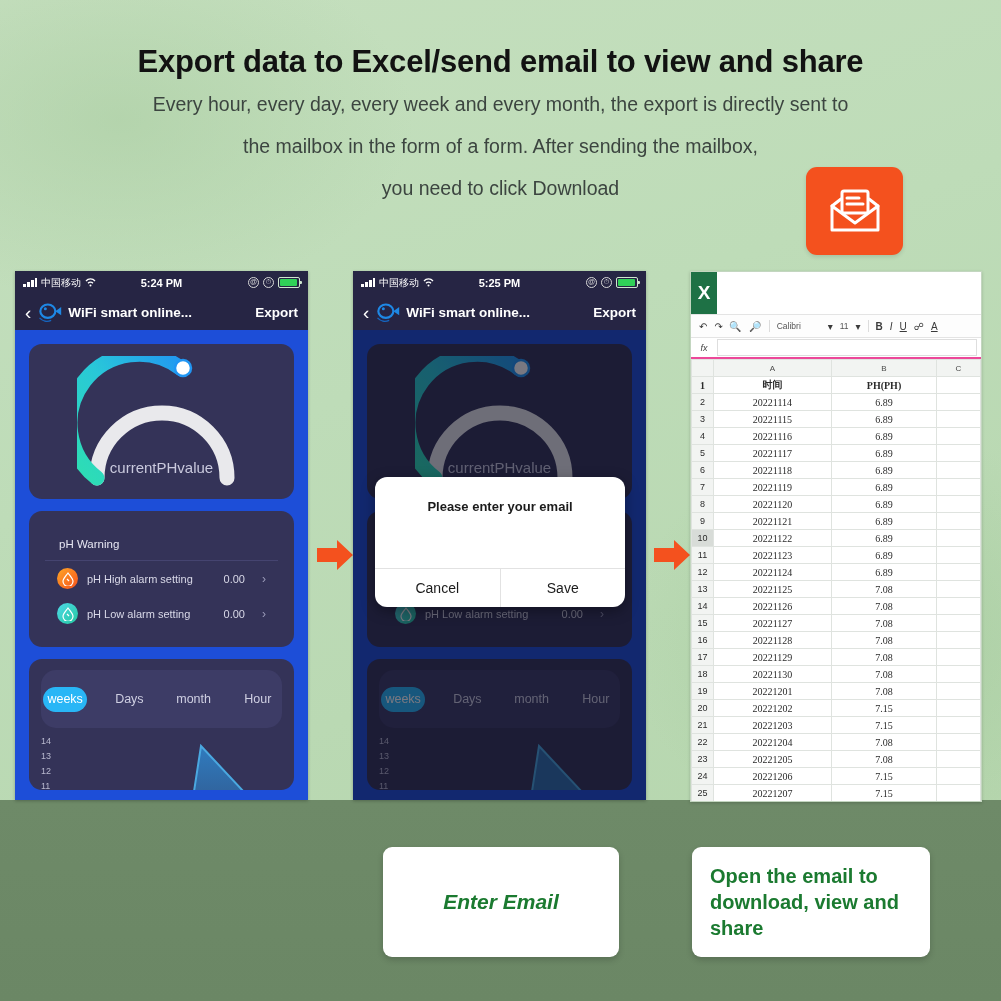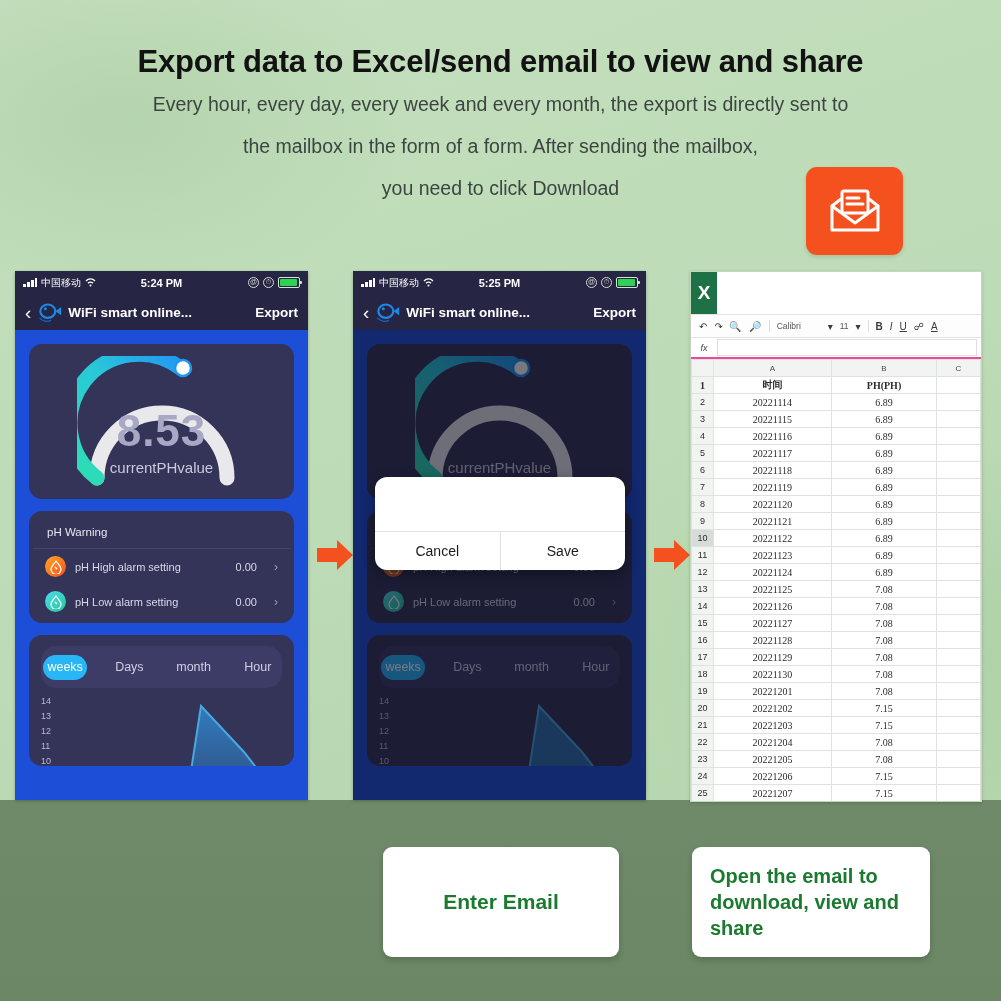--- a/index.html
+++ b/index.html
@@ -88,34 +88,34 @@
   .gauge-wrap{position:absolute;left:50%;top:12px;transform:translateX(-50%);}
   .gauge-val{
     position:absolute;left:0;right:0;top:62px;text-align:center;
     font-size:44px;font-weight:bold;color:#a8a7c4;letter-spacing:1px;
   }
   .gauge-lbl{
     position:absolute;left:0;right:0;top:115px;text-align:center;
     font-size:15px;color:#c9c9dd;
   }
 
-  .warn-card{padding:4px;}
+  .warn-card{padding:16px;}
   .warn-title{font-size:11.5px;color:#e6e6f2;padding:11px 14px 10px;border-bottom:1px solid #454470;}
   .warn-row{display:flex;align-items:center;padding:7px 12px;gap:9px;}
   .warn-ico{width:21px;height:21px;border-radius:50%;flex:none;display:flex;align-items:center;justify-content:center;}
   .ico-hi{background:linear-gradient(135deg,#ffa726,#f4511e);}
   .ico-lo{background:linear-gradient(135deg,#4fd9e8,#23c8a0);}
   .warn-lbl{font-size:11px;color:#d9d9e8;}
   .warn-val{margin-left:auto;font-size:11px;color:#d9d9e8;}
   .warn-chev{font-size:12px;color:#9a9ab8;padding-left:8px;}
 
   .chart-card{padding:11px 0 0;height:120px;overflow:hidden;}
   .segs{
     margin:0 12px;background:#3d3c66;border-radius:15px;height:34px;
-    display:flex;align-items:center;padding:4px 2px;gap:20px;
+    display:flex;align-items:center;padding:12px 2px;gap:20px;
   }
   .seg{flex:1;text-align:center;font-size:12.5px;color:#cfcfe2;line-height:25px;}
   .seg.active{background:#29b6f6;color:#fff;border-radius:14px;height:25px;font-weight:normal;}
   .chart-area{position:relative;height:82px;margin-top:6px;}
   .yaxis{position:absolute;left:12px;top:0;width:20px;font-size:9px;color:#b9b9cf;}
   .yaxis div{height:15px;line-height:15px;}
 
   
   .dim{position:absolute;left:0;top:59px;right:0;bottom:0;background:rgba(10,10,25,.55);}
   .modal{
@@ -167,21 +167,21 @@
 
   
   .cap{
     position:absolute;background:#fff;border-radius:9px;
     box-shadow:0 3px 6px rgba(0,0,0,.18);
     color:#1b7a30;font-weight:bold;
   }
   #cap1{left:47px;top:847px;width:238px;height:110px;
         display:flex;align-items:center;justify-content:center;font-size:21px;}
   #cap2{left:383px;top:847px;width:236px;height:110px;
-        display:flex;align-items:center;justify-content:center;font-size:21px;}
+        display:flex;align-items:center;justify-content:center;font-size:21px;font-style:italic;}
   #cap3{left:692px;top:847px;width:238px;height:110px;
         display:flex;align-items:center;padding:0 18px;font-size:20px;line-height:1.3;box-sizing:border-box;}
 </style>
 </head>
 <body>
 
 <div class="page">
 
   <div class="bg-top"></div>
   <div class="bg-bottom"></div>
@@ -242,21 +242,20 @@
               <stop offset="0%" stop-color="#2ee0b0"></stop>
               <stop offset="55%" stop-color="#29c8d8"></stop>
               <stop offset="100%" stop-color="#2196f3"></stop>
             </linearGradient>
           </defs>
           <path d="M20 122 A65 65 0 1 1 150 122" fill="none" stroke="#e9e9ec" stroke-width="15" stroke-linecap="round"></path>
           <path d="M20 122 A65 65 0 0 1 104 12.5" fill="none" stroke="url(#g1)" stroke-width="15" stroke-linecap="round"></path>
           <circle cx="106" cy="12" r="8" fill="#fff" stroke="#2196f3" stroke-width="2.5"></circle>
         </svg>
       </div>
-      <div class="gauge-val">8.53</div>
       <div class="gauge-lbl">currentPHvalue</div>
     </div>
 
     <div class="card warn-card">
       <div class="warn-title">pH Warning</div>
       <div class="warn-row">
         <span class="warn-ico ico-hi">
           <svg width="12" height="14" viewBox="0 0 12 14">
               <path d="M6 1 C9 5 11 7 11 9.3 A5 5 0 0 1 1 9.3 C1 7 3 5 6 1 Z" fill="none" stroke="#fff" stroke-width="1.2"></path>
               <path d="M5 7 L7 9" stroke="#fff" stroke-width="1.2"></path>
@@ -404,20 +403,21 @@
         </div>
         <svg width="293" height="90" viewBox="0 0 293 90" style="position:absolute;left:0;top:0;">
           <path d="M160 90 L172 12 L215 58 L240 90 Z" fill="#2f7fc4" fill-opacity="0.8"></path>
           <path d="M160 90 L172 12 L215 58 L240 90" fill="none" stroke="#4aa8e0" stroke-width="2"></path>
         </svg>
       </div>
     </div>
 
     <div class="dim"></div>
     <div class="modal">
+      <div class="modal-title">Please enter your email</div>
       <div class="modal-body">
         <input type="text" style="width: 86%; margin: 6px 7%; border: none; outline: none; font-size: 12px; background: transparent;" placeholder="">
       </div>
       <div class="modal-acts">
         <div class="modal-btn">Cancel</div>
         <div class="modal-btn">Save</div>
       </div>
     </div>
   </div>
 

